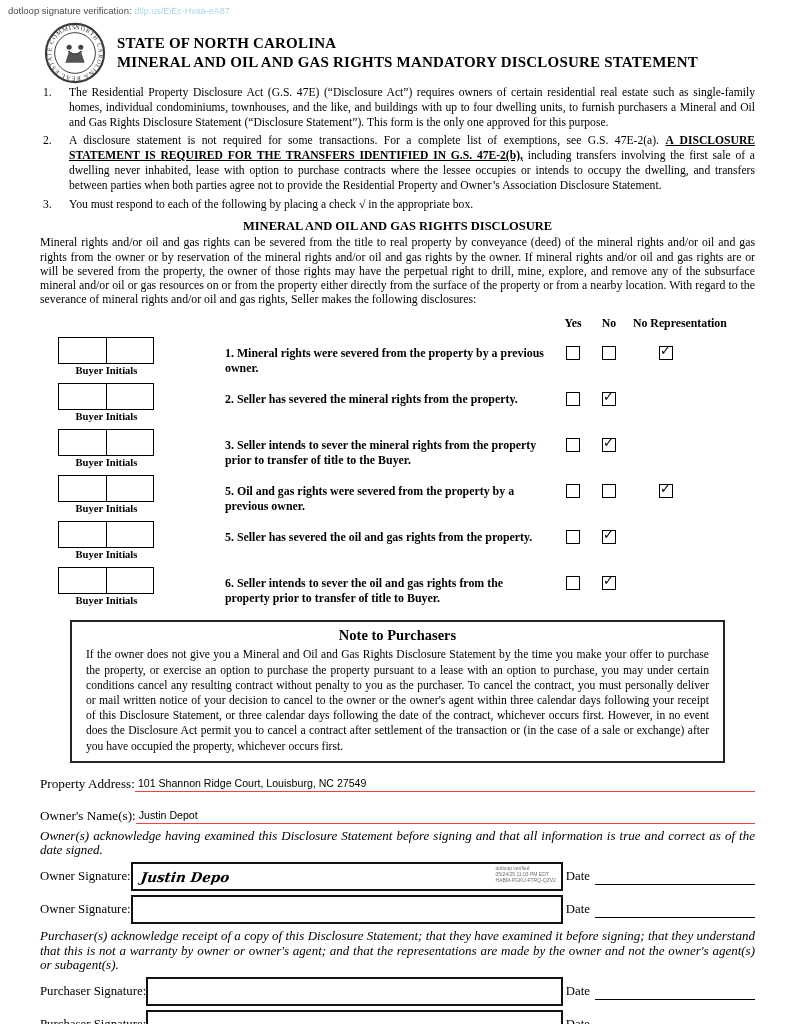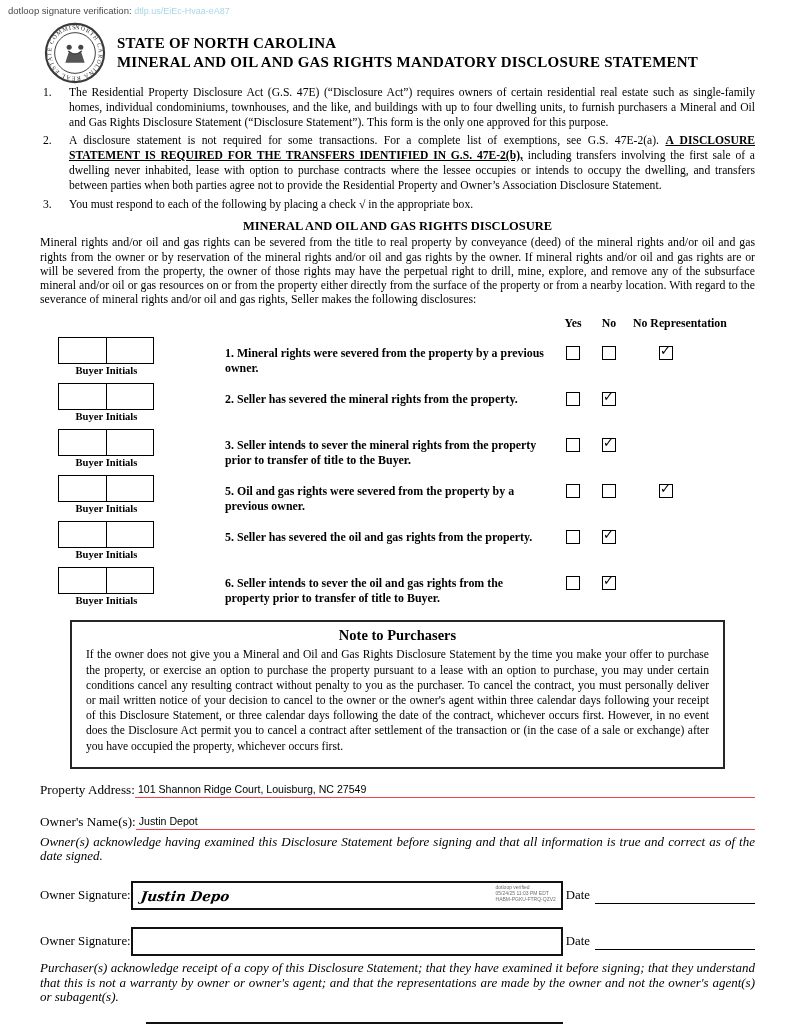--- a/index.html
+++ b/index.html
@@ -40,31 +40,31 @@
   .init-box { flex:1; }
   .init-box.first { border-right:1.7px solid #000; }
   .init-label { width:97px; text-align:center; font-weight:bold; font-size:10.6px; line-height:11px; margin-top:1px; }
   .stmt { font-weight:bold; font-size:11.9px; line-height:14.6px; padding-top:9px; padding-right:10px; }
   .cb-cell { display:flex; justify-content:center; padding-top:9px; }
   .cb-cell.norep { justify-content:flex-start; padding-left:32px; }
   .cb { width:12px; height:12px; border:1.9px solid #000; position:relative; background:#fff; }
   .cb .tick { position:absolute; left:0px; top:-4px; font-size:13px; font-weight:bold; font-family:"DejaVu Sans", sans-serif; }
 
   
-  .note-box { margin:14px 30px 0 30px; border:2px solid #262626; padding:3px 14px 13px; }
+  .note-box { margin:14px 30px 0 30px; border:2px solid #262626; padding:3px 14px 7px; }
   .note-title { text-align:center; font-weight:bold; font-size:14.5px; margin:2px 0 3px; }
   .note-text { font-size:11.6px; line-height:15.2px; text-align:justify; }
 
   
   .field-line { display:flex; align-items:flex-end; margin-top:13px; font-size:13.2px; }
   .field-line.owner { margin-top:16px;align-items:flex-end; }
   .field-value { flex:1; border-bottom:1px solid #ef4444; font-family:"Liberation Sans", sans-serif; font-size:10.6px; padding:0 0 2px 3px; }
   .ack { font-style:italic; font-size:13px; line-height:14.6px; margin-top:5px; text-align:justify; }
 
-  .sig-row { display:flex; align-items:center; margin-top:17px; }
+  .sig-row { display:flex; align-items:center; margin-top:4px; }
   .sig-label { font-size:12.8px; flex:none; }
   .sig-box { flex:1; height:25px; border:2px solid #111; position:relative; display:flex; align-items:center; background:#fff; }
   .signature { font-family:"DejaVu Serif", serif; font-style:italic; font-weight:bold; font-size:13.5px; margin-left:8px; transform:skewX(-8deg); }
   .stamp { position:absolute; right:5px; top:2px; text-align:left; font-family:"Liberation Sans", sans-serif; font-size:5px; line-height:5.8px; color:#6f6f6f; }
   .date-label { margin-left:3px; font-size:12.8px; flex:none; }
   .date-line { width:160px; flex:none; border-bottom:1px solid #000; height:16px; margin-left:5px; }
 </style>
 </head>
 <body>
 

